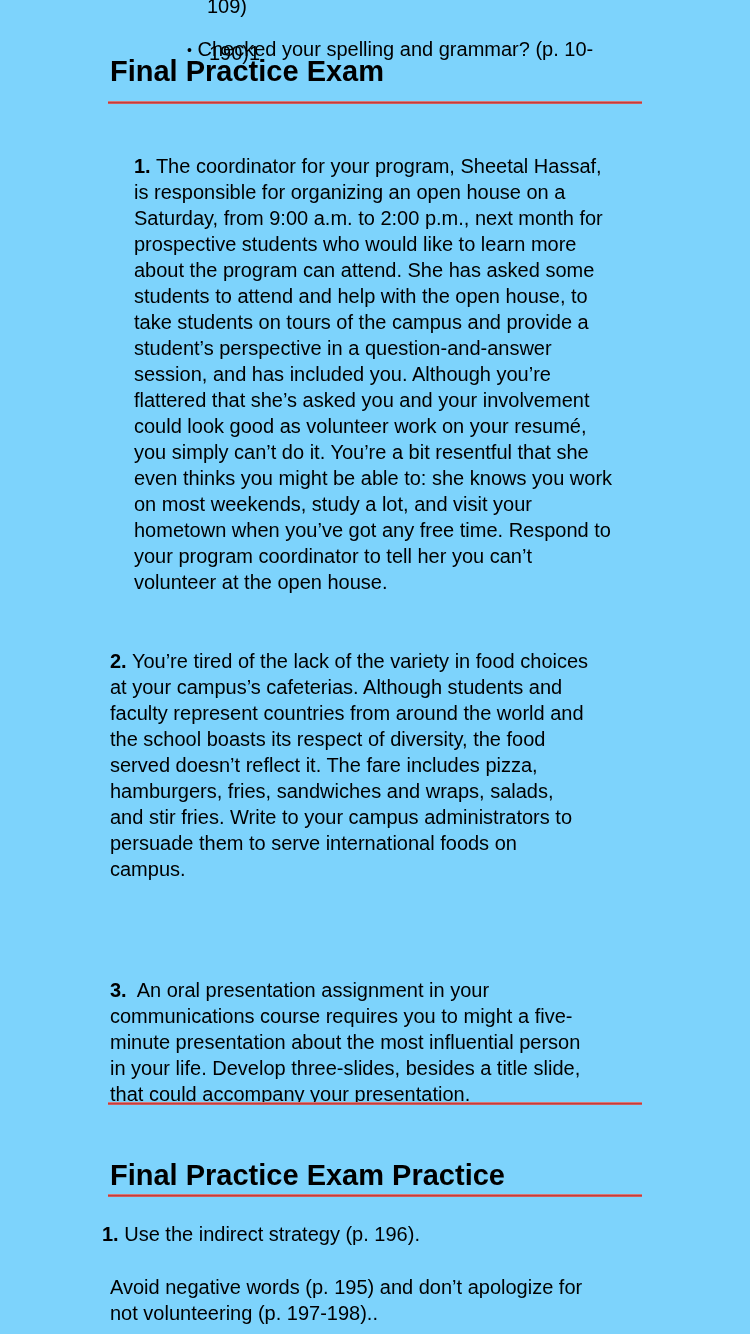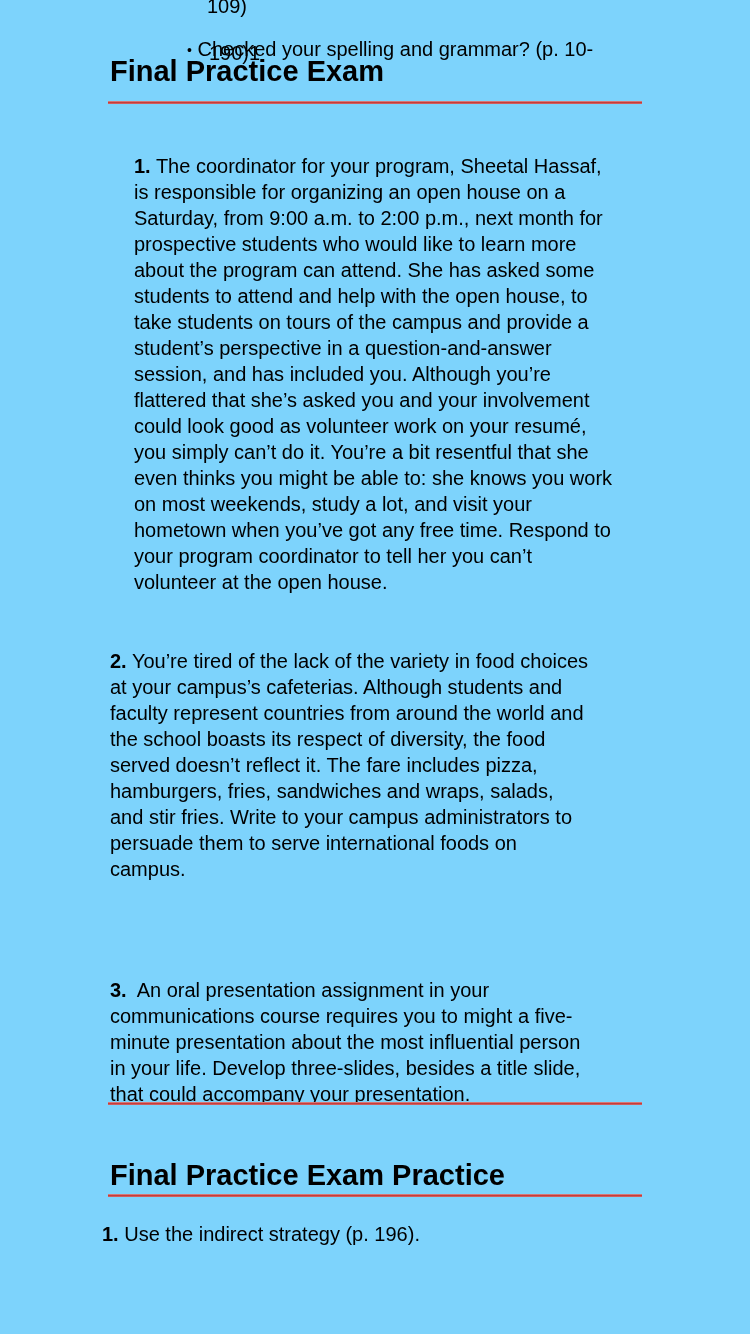--- a/index.html
+++ b/index.html
@@ -83,14 +83,16 @@
 in your life. Develop three-slides, besides a title slide,
 that could accompany your presentation.</span></div>
 
   <div class="rule rule2"></div>
 
   <div class="h h2">Final Practice Exam Practice</div>
   <div class="rule rule3 rule1" style="top:1194px;"></div>
 
   <div class="t s1"><span class="num">1.</span><span> Use the indirect strategy (p. 196).</span></div>
 
+  <div class="t s2">Avoid negative words (p. 195) and don’t apologize for
+not volunteering (p. 197-198)..</div>
 
 </div>
 
 </body></html>

